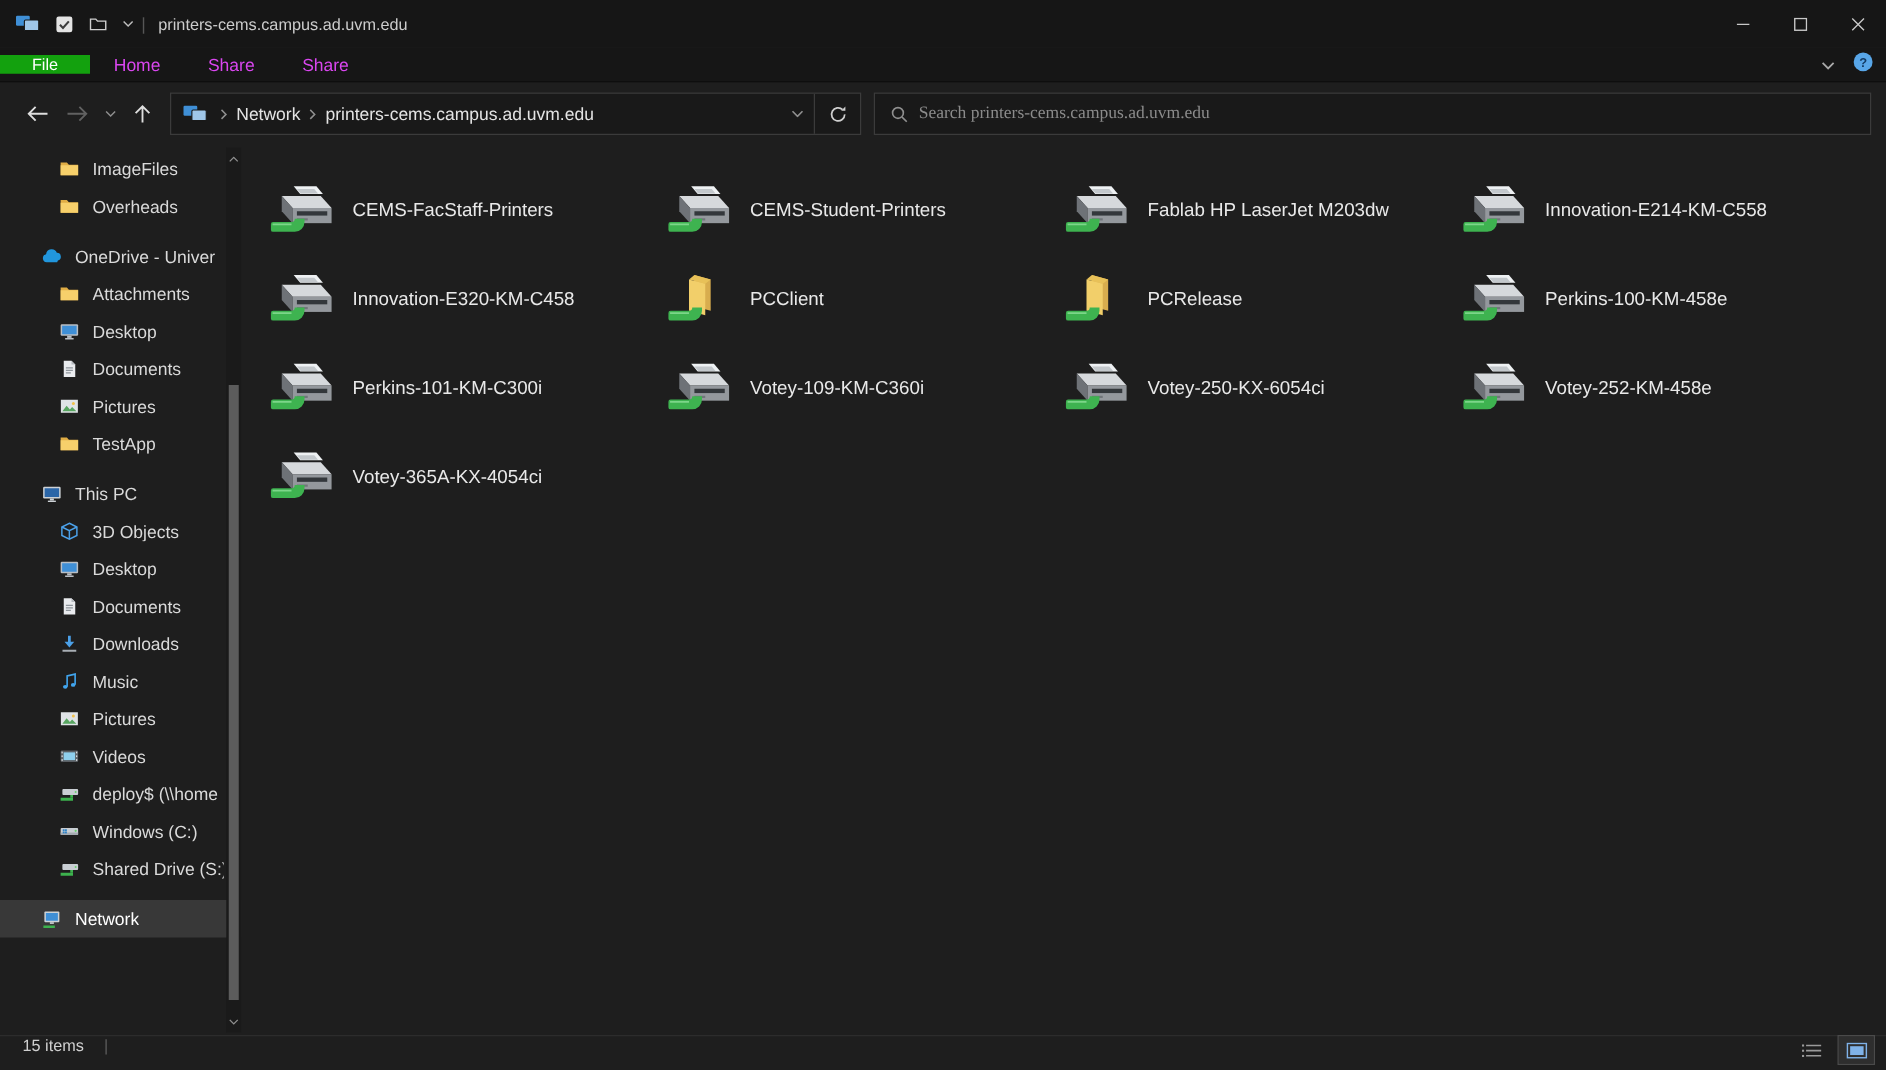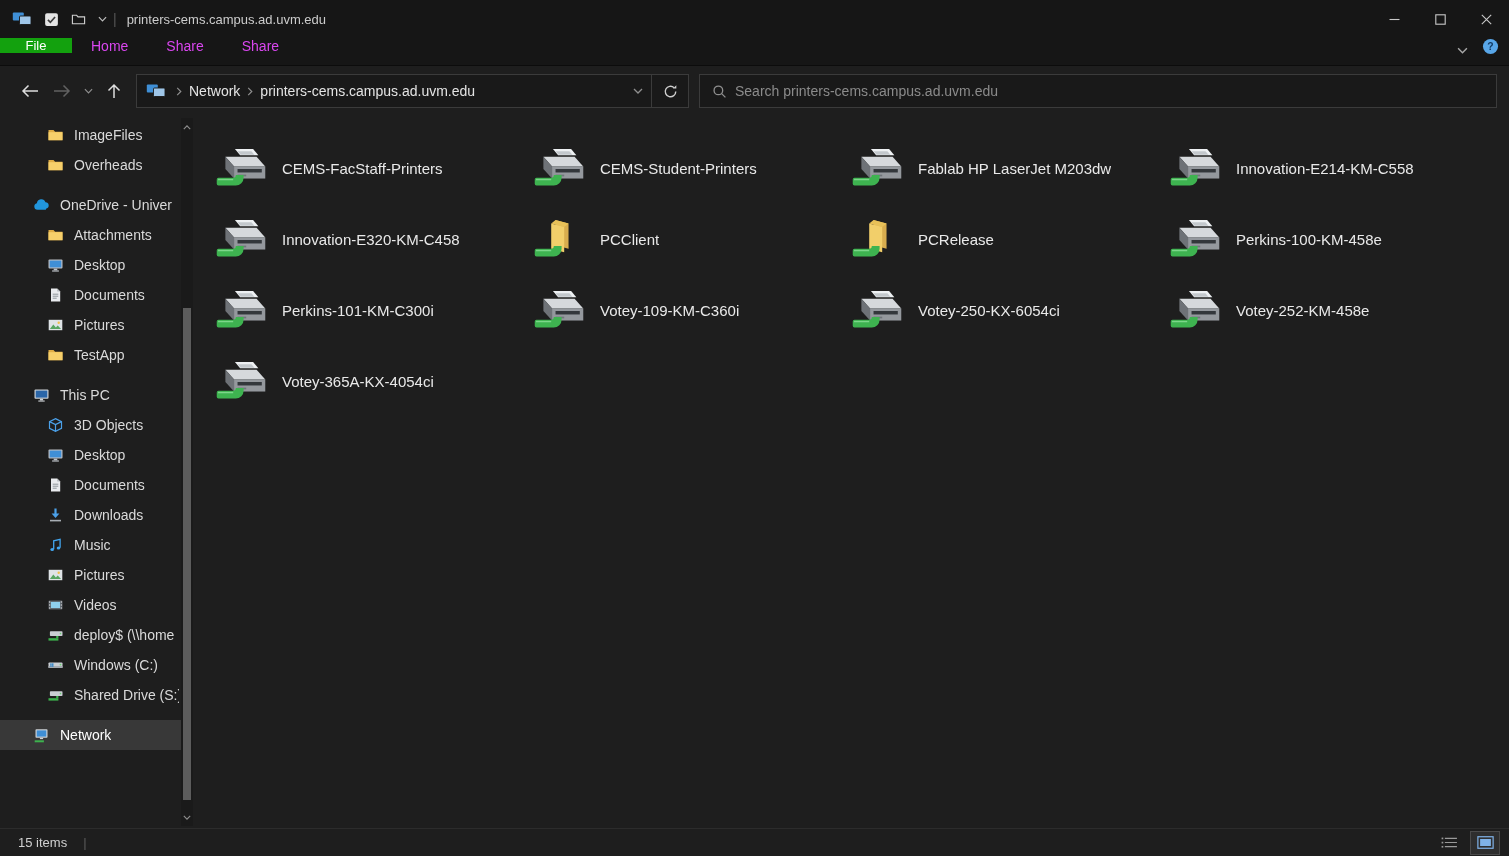--- a/index.html
+++ b/index.html
@@ -15,21 +15,21 @@
   
   .titlebar { height:38px; background:#161616; display:flex; align-items:center; flex:0 0 auto; }
   .qat { display:flex; align-items:center; gap:12px; padding-left:12px; }
   .qat .icon { display:flex; align-items:center; }
   .title-sep { color:#565656; margin:0 10px 0 6px; font-size:14px; }
   .title-text { font-size:13px; color:#cccccc; white-space:nowrap; }
   .win-controls { margin-left:auto; display:flex; height:100%; }
   .win-btn { width:46px; height:100%; display:flex; align-items:center; justify-content:center; }
 
   
-  .tabsrow { height:28px; background:#161616; display:flex; align-items:flex-start; flex:0 0 auto; border-bottom:1px solid #0c0c0c; }
+  .tabsrow { height:28px; background:#161616; display:flex; align-items:center; flex:0 0 auto; border-bottom:1px solid #0c0c0c; }
   .file-tab { width:72px; background:#13a10e; color:#ffffff; display:flex; align-items:center; justify-content:center; font-size:13px; }
   .tab { padding:0 19px; display:flex; align-items:center; font-size:14px; color:#d946ef; }
   .tabsrow-right { margin-left:auto; display:flex; align-items:center; gap:14px; padding-right:10px; }
 
   
   .navbar { height:50px; background:#1e1e1e; display:flex; align-items:center; padding:0 12px 0 14px; flex:0 0 auto; }
   .nav-btn { display:flex; align-items:center; justify-content:center; height:34px; }
   .nav-btn.back { width:32px; }
   .nav-btn.fwd { width:32px; }
   .nav-btn.chev { width:20px; }
@@ -37,21 +37,21 @@
   .addressbar { height:34px; width:553px; flex:0 0 auto; display:flex; align-items:center; background:#191919; border:1px solid #3b3b3b; }
   .addr-icon { margin:0 7px 0 9px; display:flex; }
   .crumb { font-size:14px; color:#e4e4e4; white-space:nowrap; padding:0 4px; }
   .crumb-chev { display:flex; padding:0 3px; }
   .addr-spacer { flex:1; }
   .addr-drop { width:26px; display:flex; justify-content:center; }
   .addr-div { width:1px; height:32px; background:#3b3b3b; }
   .refresh-btn { width:36px; height:32px; display:flex; align-items:center; justify-content:center; }
   .searchbox { height:34px; flex:1; margin-left:10px; background:#191919; border:1px solid #3b3b3b; display:flex; align-items:center; }
   .search-icon { margin:0 8px 0 12px; display:flex; }
-  .searchbox input { flex:1; background:transparent; border:none; outline:none; color:#84cc16; font-size:14px; font-family:Liberation Sans, sans-serif; }
+  .searchbox input { flex:1; background:transparent; border:none; outline:none; color:#84cc16; font-size:14px; font-family:Liberation Serif, serif; }
   .searchbox input::placeholder { color:#8b8b8b; }
 
   
   .main { flex:1; display:flex; min-height:0; background:#1e1e1e; }
 
   
   .sidebar { width:193px; flex:0 0 auto; position:relative; overflow:hidden; }
   .sb-tree { padding-top:4px; }
   .sb-item { height:30px; display:flex; align-items:center; font-size:14px; color:#dadada; white-space:nowrap; overflow:hidden; padding-right:14px; cursor:default; }
   .sb-item.indent1 { padding-left:33px; }
@@ -70,21 +70,21 @@
 
   
   .content { flex:1; min-width:0; padding:17px 0 0 22px; }
   .grid { display:grid; grid-template-columns:repeat(4, 318px); grid-auto-rows:71px; }
   .tile { display:flex; align-items:center; gap:15px; padding-right:12px; cursor:default; }
   .tile-icon { width:52px; height:46px; flex:0 0 auto; display:flex; }
   .tile-icon svg { width:52px; height:46px; }
   .tile-label { font-size:15px; color:#e9e9e9; white-space:nowrap; overflow:hidden; }
 
   
-  .statusbar { height:28px; flex:0 0 auto; background:#1e1e1e; border-top:1px solid #2c2c2c; display:flex; align-items:center; padding:0 10px 0 18px; font-size:13px; color:#d0d0d0; }
+  .statusbar { height:28px; flex:0 0 auto; background:#1e1e1e; border-top:1px solid #2c2c2c; display:flex; align-items:flex-start; padding:0 10px 0 18px; font-size:13px; color:#d0d0d0; }
   .status-sep { margin-left:16px; color:#5c5c5c; }
   .view-toggles { margin-left:auto; display:flex; gap:8px; align-items:center; }
   .view-btn { width:28px; height:22px; display:flex; align-items:center; justify-content:center; }
   .view-btn.active { background:#2e2e2e; outline:1px solid #4a4a4a; }
 </style>
 </head>
 <body>
 
 <div class="window">
 

